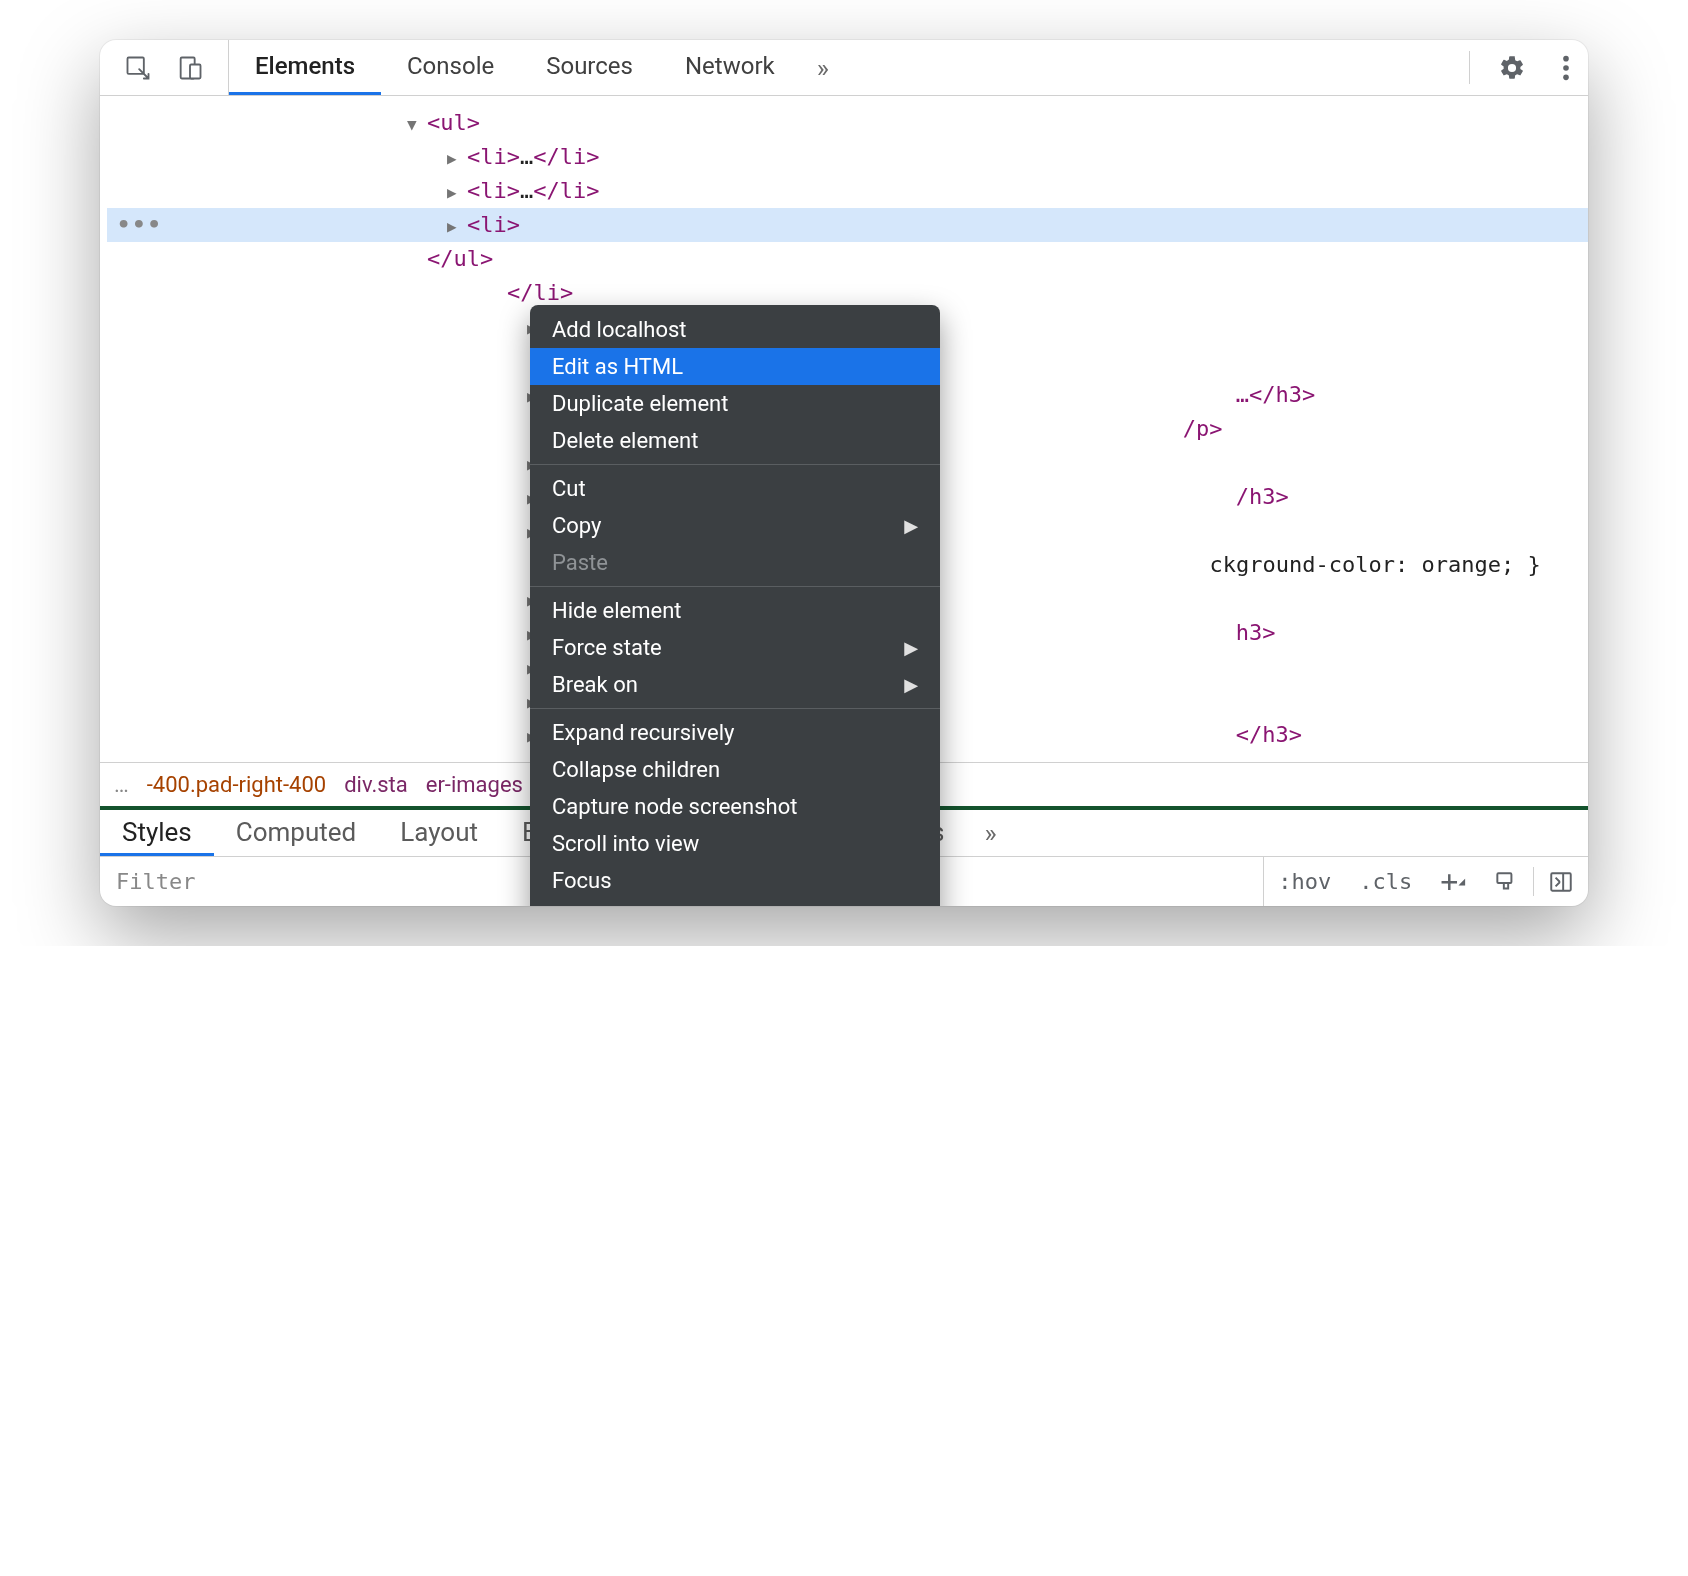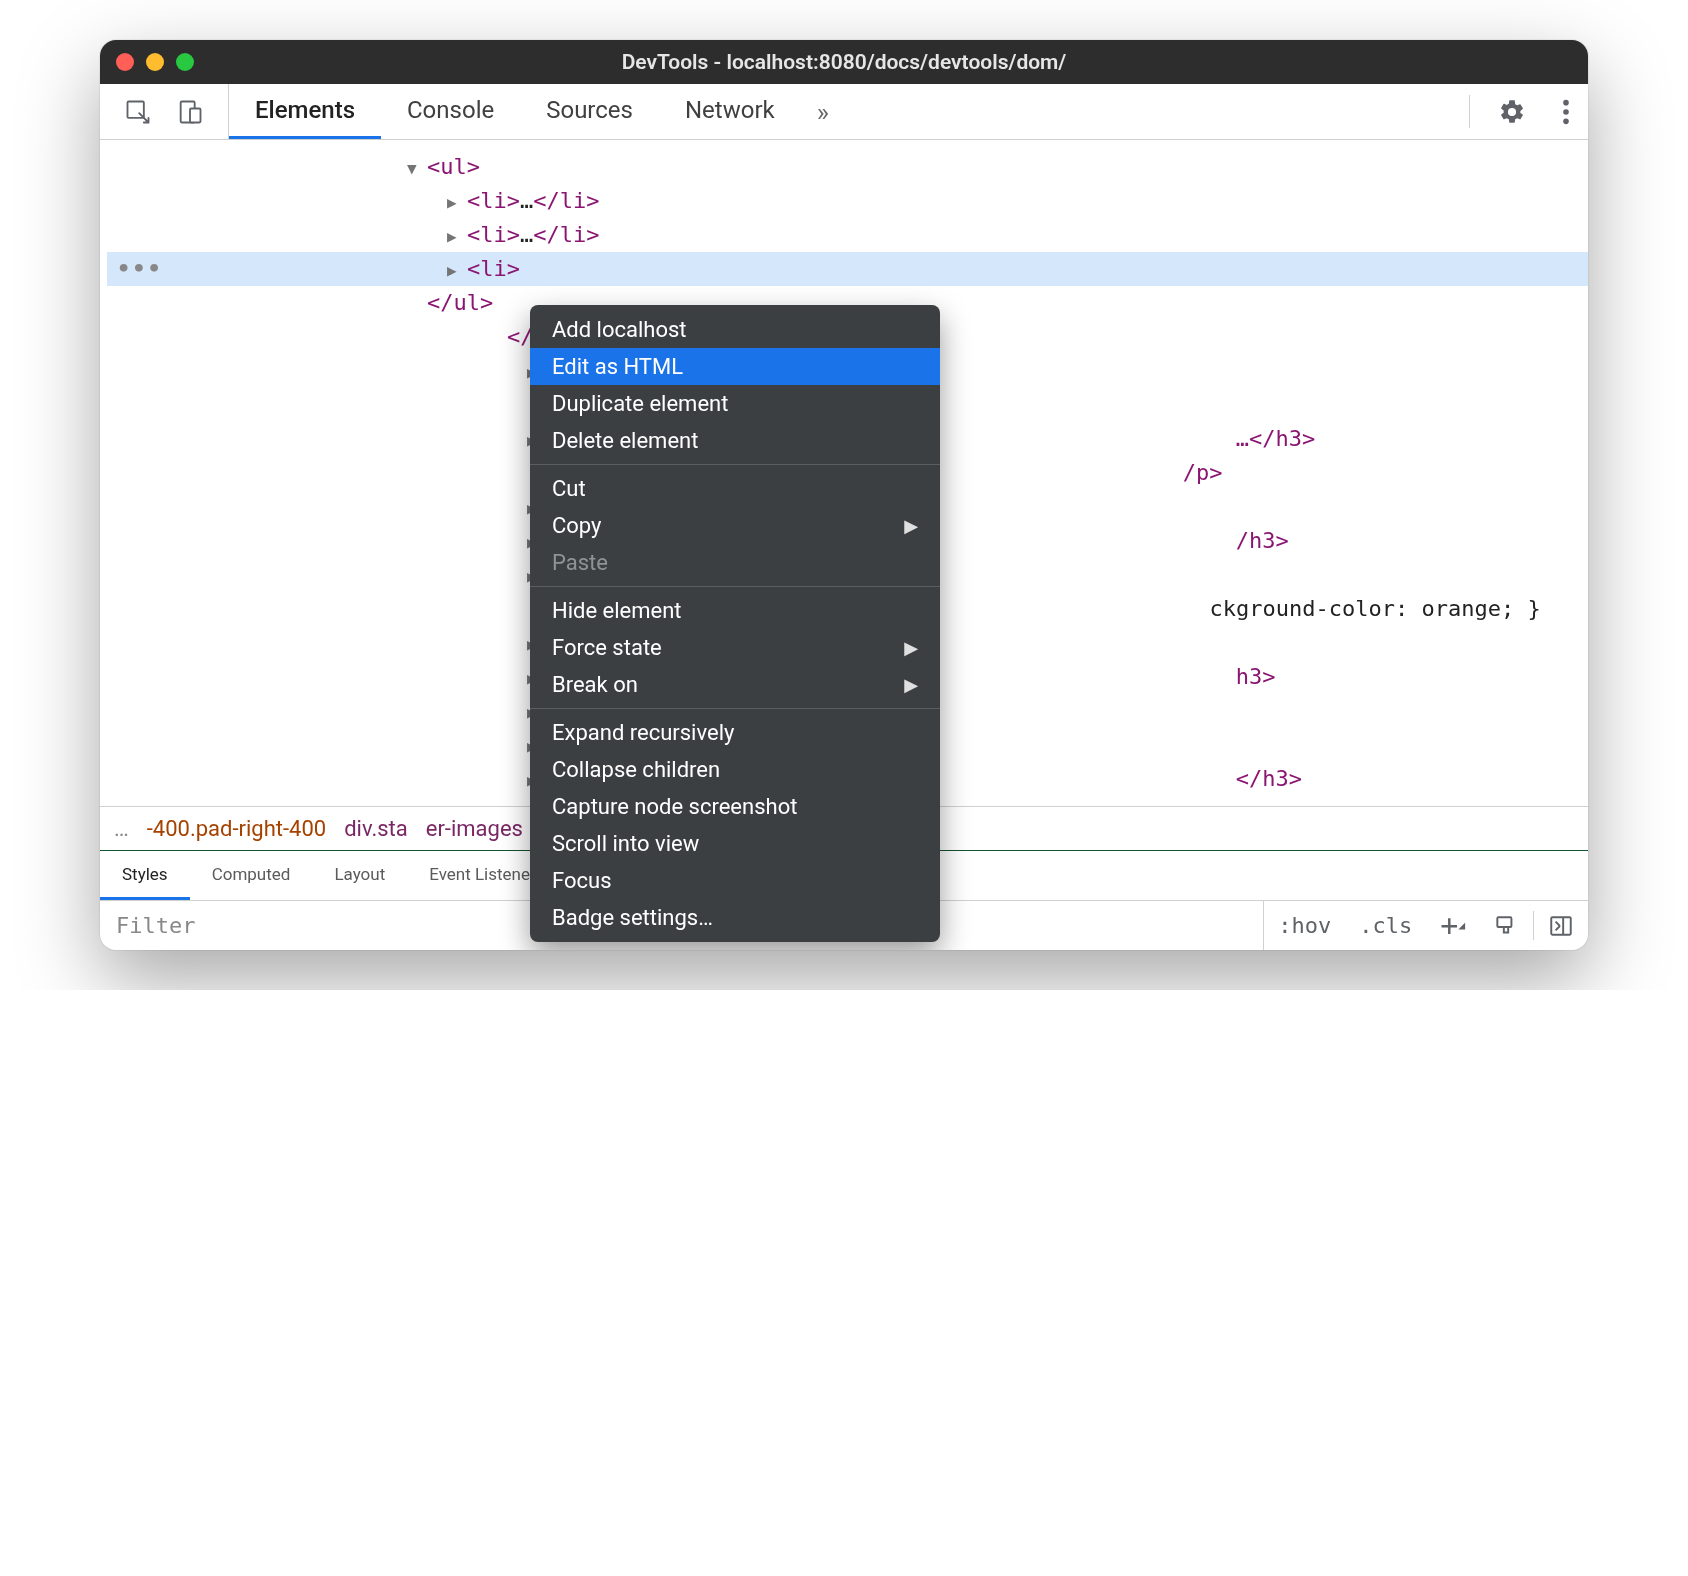--- a/index.html
+++ b/index.html
@@ -112,22 +112,22 @@
     padding: 0 14px;
     gap: 18px;
     overflow:hidden;
   }
   .breadcrumb .crumb { color:#7a2766; white-space:nowrap;}
   .breadcrumb .crumb.class { color:#a64200;}
   .breadcrumb .crumb.dim { color:#888;}
   .breadcrumb .crumb.selected { background:#d5e7fb; padding:2px 6px; border-radius:3px;}
 
   .sub-tabs {
-    height: 50px; display:flex; align-items:stretch; font-size:17px;
-    border-top:1px solid #14532d;
+    height: 50px; display:flex; align-items:stretch; font-size:26px;
+    border-top:4px solid #14532d;
   }
   .sub-tabs .stab { display:flex; align-items:center; padding:0 22px; color:#5b5b5b; border-bottom:3px solid transparent;}
   .sub-tabs .stab.active { color:#222; border-bottom-color:#1a73e8;}
   .sub-tabs .more { padding:0 18px; display:flex; align-items:center; color:#6a6a6a;}
 
   .styles-bar {
     height: 50px; display:flex; align-items:center;
     border-top:1px solid #d0d0d0;
     font-family: Menlo, Consolas, monospace;
     font-size: 22px;
@@ -139,28 +139,20 @@
   .styles-bar .tbtn { padding:0 14px; color:#5f6368; display:flex; align-items:center; height:100%;}
   .styles-bar .tsep { width:1px; height:60%; background:#d0d0d0;}
 
   svg { display:block; }
 </style>
 </head>
 <body>
 
 <div class="window">
 
-  <div class="titlebar">
-    <div class="traffic-lights">
-      <div class="light red"></div>
-      <div class="light yellow"></div>
-      <div class="light green"></div>
-    </div>
-    <div class="title">DevTools - localhost:8080/docs/devtools/dom/</div>
-  </div>
 
   <div class="toolbar">
     <div class="left-icons">
       <span>
         <svg width="28" height="28" viewBox="0 0 24 24" fill="none" stroke="#5f6368" stroke-width="1.6">
             <rect x="3" y="3" width="14" height="14" rx="1"></rect>
             <path d="M13 13 L21 21 M17 21 L21 21 L21 17" stroke-linecap="round"></path>
           </svg>
       </span>
       <span>

